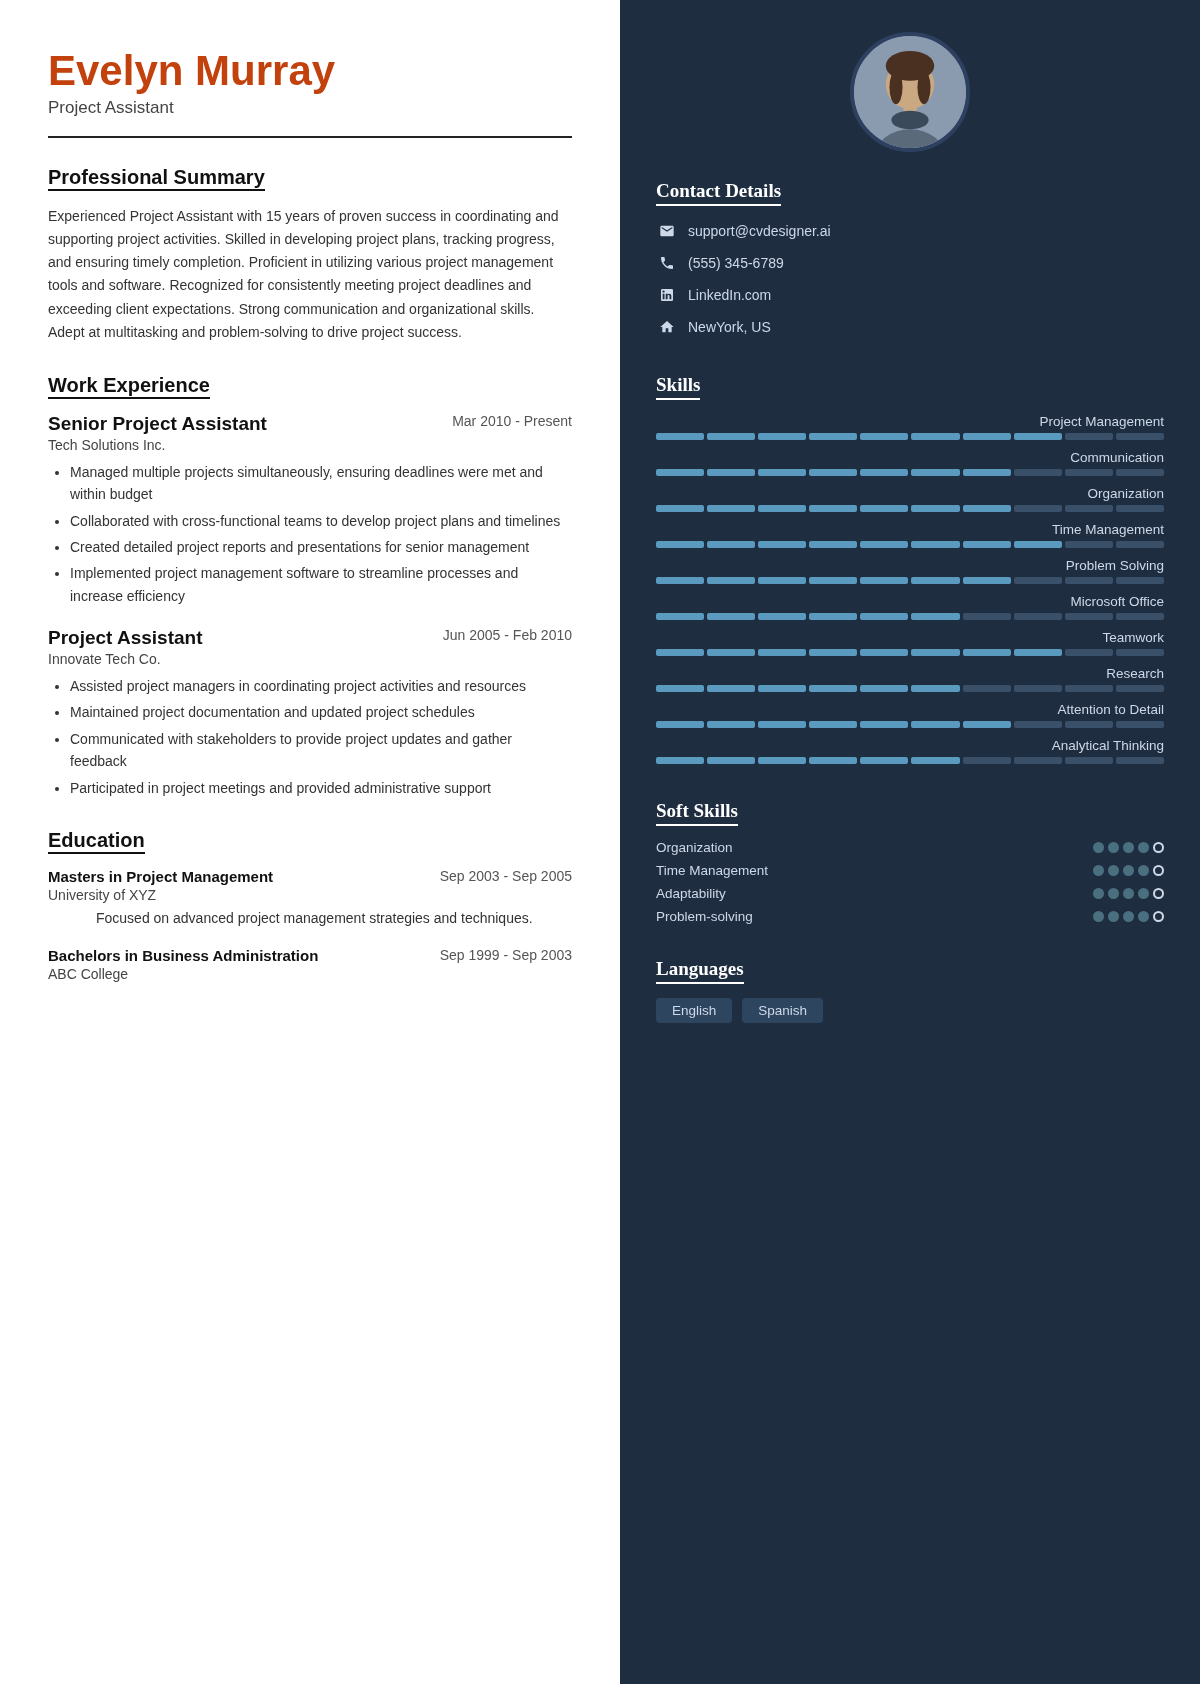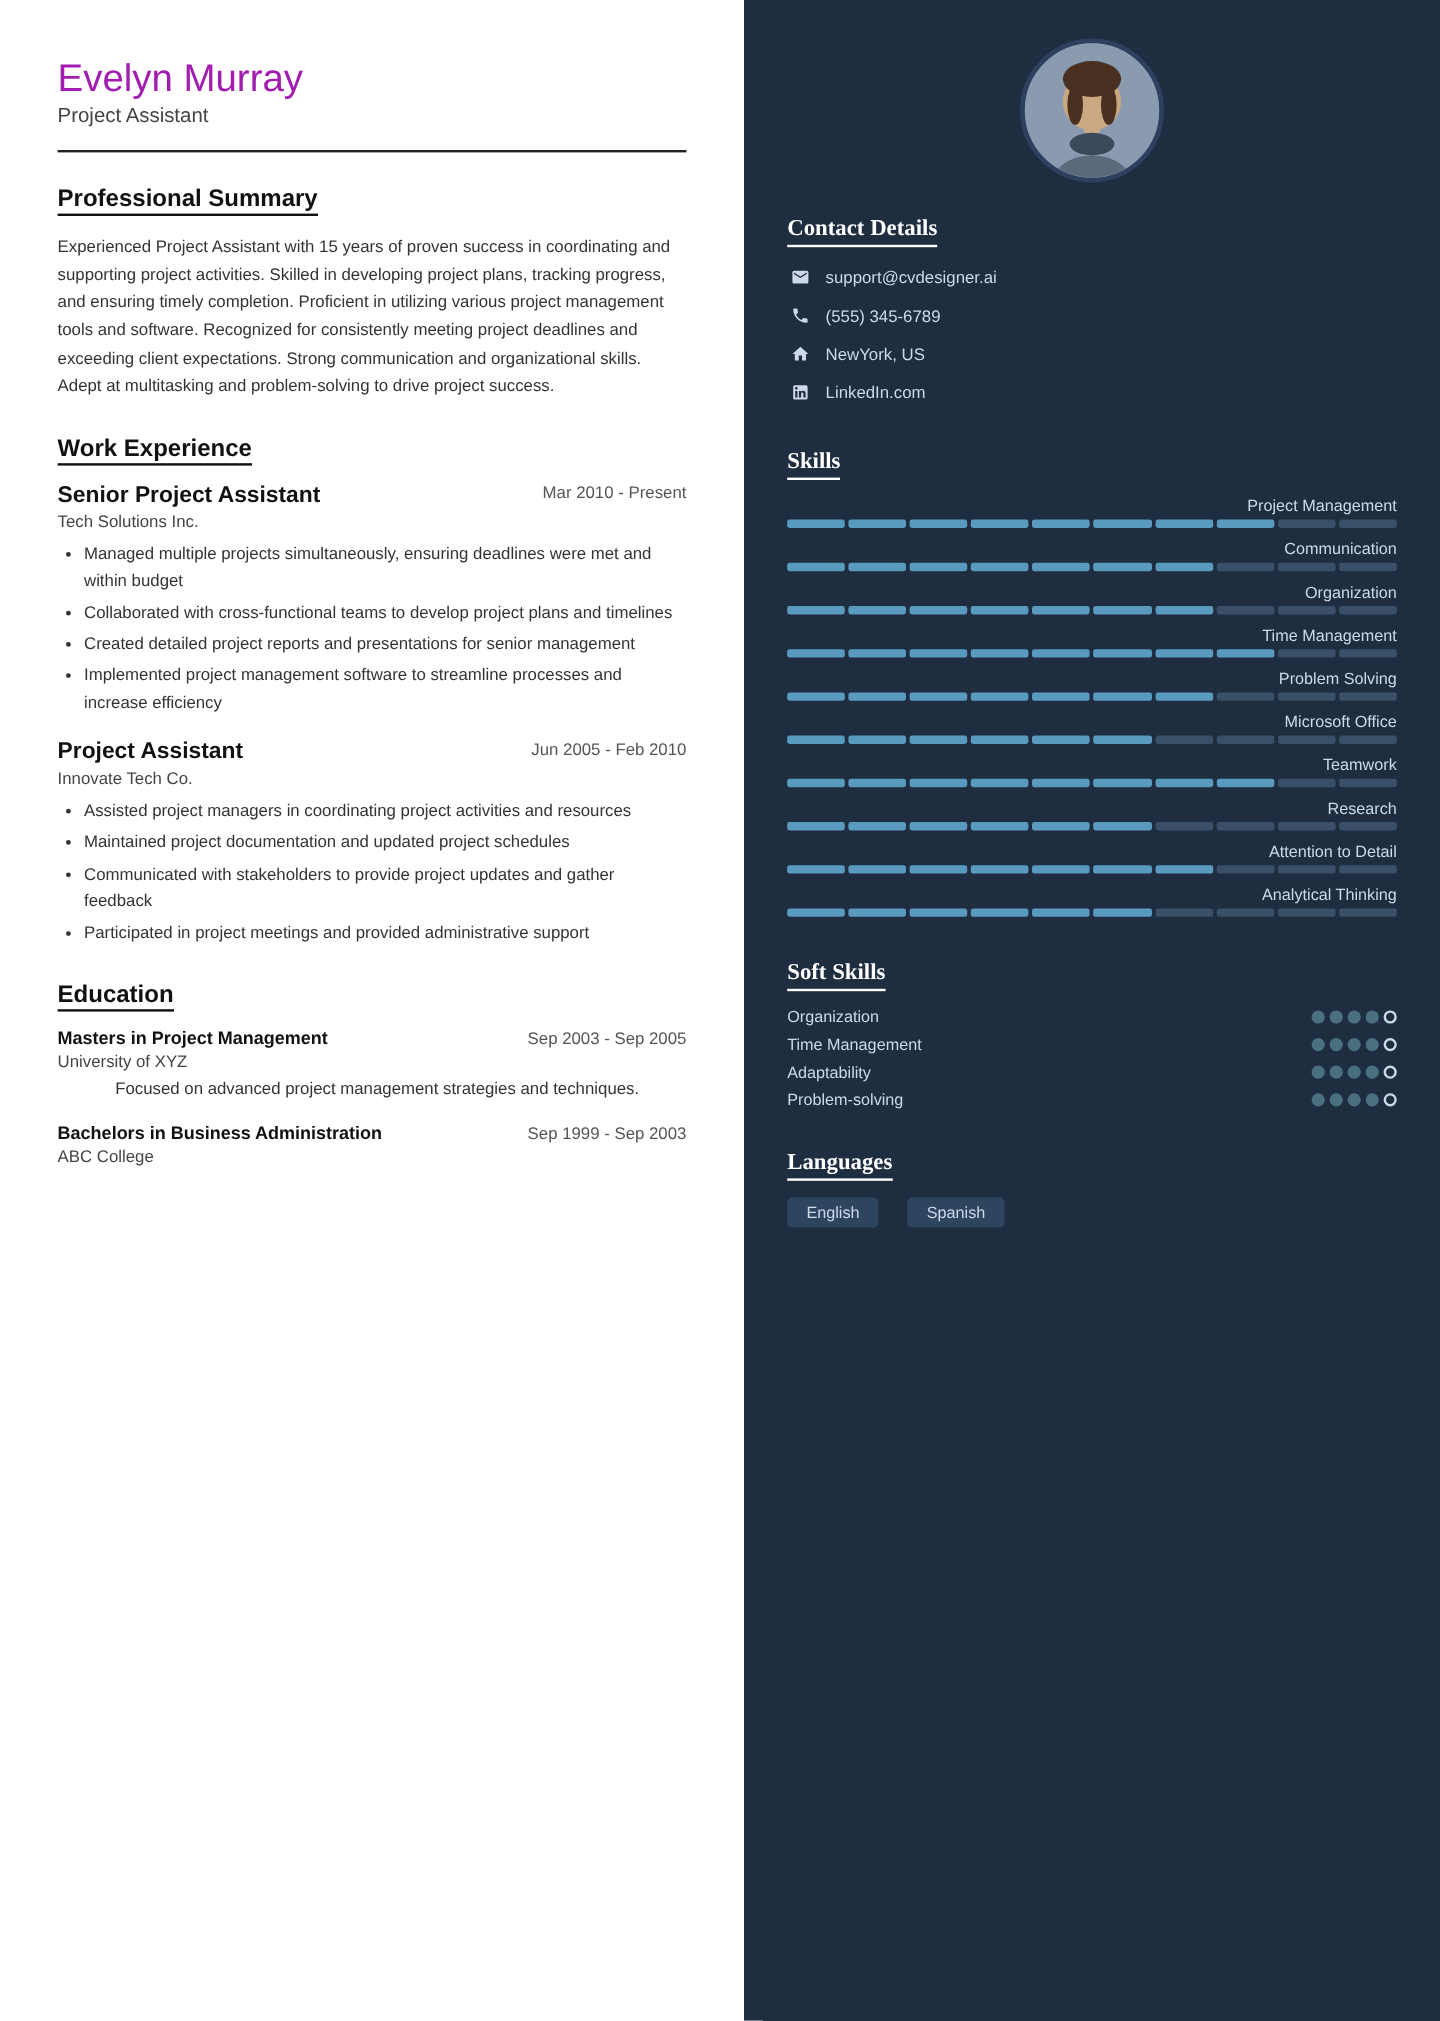--- a/index.html
+++ b/index.html
@@ -11,23 +11,23 @@
       background: #fff;
     }
     
     .left-col {
       flex: 0 0 620px;
       padding: 48px 48px 48px 48px;
       background: #fff;
     }
     .name-section { margin-bottom: 16px; }
     .name-section h1 {
-      font-size: 32px;
-      font-weight: 400;
-      color: #a21caf;
+      font-size: 42px;
+      font-weight: 700;
+      color: #c2410c;
       line-height: 1.1;
     }
     .name-section .title {
       font-size: 17px;
       color: #444;
       margin-top: 4px;
     }
     .left-divider {
       border: none;
       border-top: 2px solid #222;
@@ -140,21 +140,21 @@
     .dots { display: flex; gap: 4px; }
     .dot {
       width: 11px; height: 11px;
       border-radius: 50%;
       background: #2c4a66;
     }
     .dot.filled { background: #1e2d40; border: 2px solid #cdd8e8; }
     .dot.solid { background: #4a7080; border: 2px solid #4a7080; }
 
     
-    .lang-tags { display: flex; gap: 24px; flex-wrap: wrap; }
+    .lang-tags { display: flex; gap: 10px; flex-wrap: wrap; }
     .lang-tag {
       background: #2e4560;
       color: #cdd8e8;
       font-size: 13.5px;
       padding: 5px 16px;
       border-radius: 4px;
     }
 
     
     .segmented-bar {
@@ -277,32 +277,32 @@
       <div class="contact-icon">
         <svg viewBox="0 0 24 24" xmlns="http://www.w3.org/2000/svg">
             <path d="M6.62 10.79c1.44 2.83 3.76 5.14 6.59 6.59l2.2-2.2c.27-.27.67-.36 1.02-.24 1.12.37 2.33.57 3.57.57.55 0 1 .45 1 1V20c0 .55-.45 1-1 1-9.39 0-17-7.61-17-17 0-.55.45-1 1-1h3.5c.55 0 1 .45 1 1 0 1.25.2 2.45.57 3.57.11.35.03.74-.25 1.02l-2.2 2.2z"></path>
           </svg>
       </div>
       <span>(555) 345-6789</span>
     </div>
     <div class="contact-item">
       <div class="contact-icon">
         <svg viewBox="0 0 24 24" xmlns="http://www.w3.org/2000/svg">
-            <path d="M10 20v-6h4v6h5v-8h3L12 3 2 12h3v8z"></path>
+            <path d="M19 3a2 2 0 012 2v14a2 2 0 01-2 2H5a2 2 0 01-2-2V5a2 2 0 012-2h14m-.5 15.5v-5.3a3.26 3.26 0 00-3.26-3.26c-.85 0-1.84.52-2.32 1.3v-1.11h-2.79v8.37h2.79v-4.93c0-.77.62-1.4 1.39-1.4a1.4 1.4 0 011.4 1.4v4.93h2.79M6.88 8.56a1.68 1.68 0 001.68-1.68c0-.93-.75-1.69-1.68-1.69a1.69 1.69 0 00-1.69 1.69c0 .93.76 1.68 1.69 1.68m1.39 9.94v-8.37H5.5v8.37h2.77z"></path>
           </svg>
       </div>
-      <span>NewYork, US</span>
+      <span>LinkedIn.com</span>
     </div>
     <div class="contact-item">
       <div class="contact-icon">
         <svg viewBox="0 0 24 24" xmlns="http://www.w3.org/2000/svg">
-            <path d="M19 3a2 2 0 012 2v14a2 2 0 01-2 2H5a2 2 0 01-2-2V5a2 2 0 012-2h14m-.5 15.5v-5.3a3.26 3.26 0 00-3.26-3.26c-.85 0-1.84.52-2.32 1.3v-1.11h-2.79v8.37h2.79v-4.93c0-.77.62-1.4 1.39-1.4a1.4 1.4 0 011.4 1.4v4.93h2.79M6.88 8.56a1.68 1.68 0 001.68-1.68c0-.93-.75-1.69-1.68-1.69a1.69 1.69 0 00-1.69 1.69c0 .93.76 1.68 1.69 1.68m1.39 9.94v-8.37H5.5v8.37h2.77z"></path>
+            <path d="M10 20v-6h4v6h5v-8h3L12 3 2 12h3v8z"></path>
           </svg>
       </div>
-      <span>LinkedIn.com</span>
+      <span>NewYork, US</span>
     </div>
   </div>
 
   <div class="right-section">
     <div class="right-section-title">Skills</div>
 
     <div id="skills-container">
         <div class="skill-row">
           <div class="skill-name">Project Management</div>
     <div class="segmented-bar">

